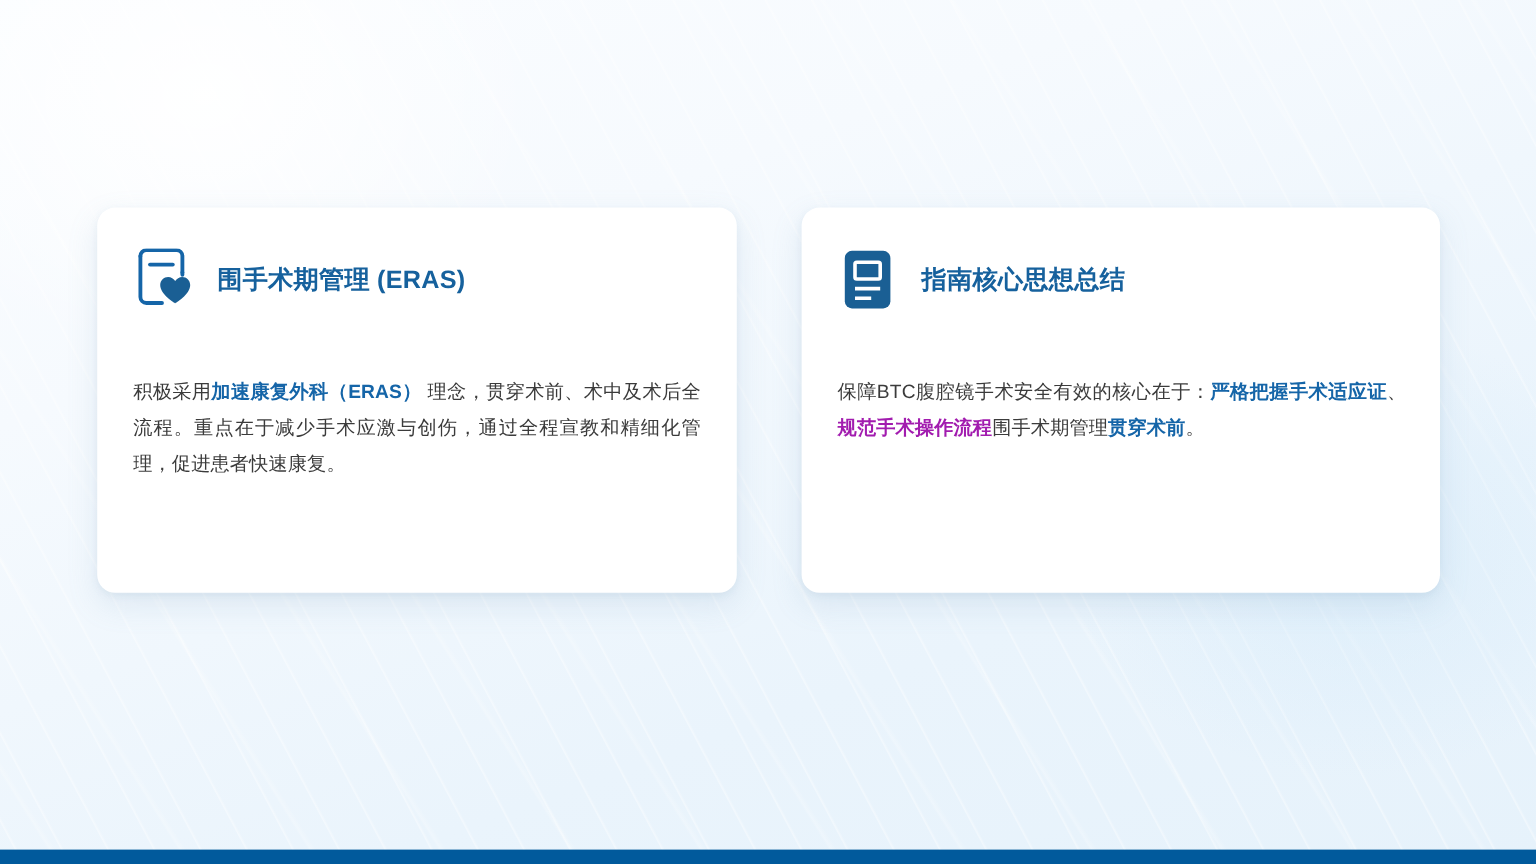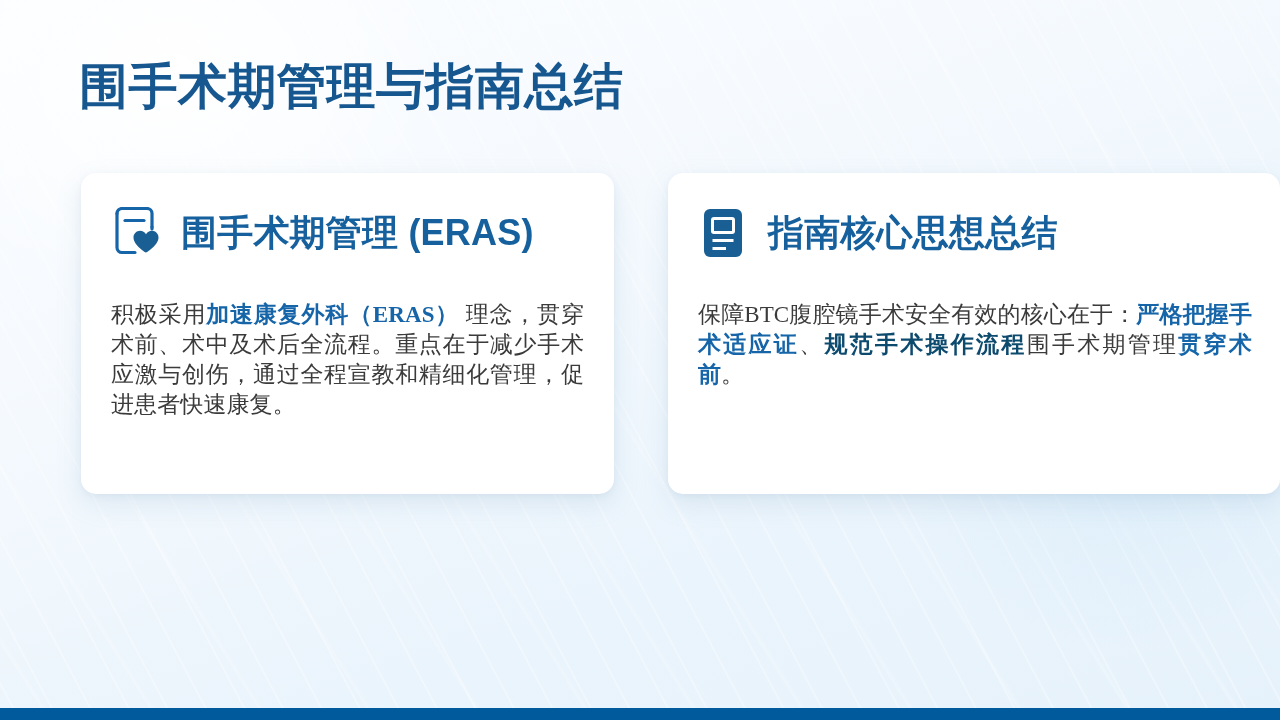--- a/index.html
+++ b/index.html
@@ -86,56 +86,55 @@
   .card {
     position: absolute;
     top: 173px;
     height: 321px;
     background: #ffffff;
     border-radius: 15px;
     box-shadow: 0 10px 26px rgba(120,155,185,0.16), 0 2px 6px rgba(120,155,185,0.10);
     box-sizing: border-box;
   }
   .card-left  { left: 81px;  width: 533px; }
-  .card-right { left: 668px; width: 612px; }
+  .card-right { left: 668px; width: 532px; }
 
   .card-head {
     position: absolute;
     left: 30px;
     top: 32px;
     display: flex;
     align-items: center;
     gap: 20px;
     height: 56px;
   }
   .card-icon {
     width: 50px;
     height: 52px;
     flex: 0 0 auto;
     display: block;
   }
   .card-title {
-    font-size: 36px;
+    font-size: 21px;
     font-weight: bold;
     color: #16619d;
     white-space: nowrap;
     letter-spacing: .2px;
   }
 
   .card-body {
     position: absolute;
     left: 30px;
     right: 28px;
-    top: 127px;
-    font-size: 23px;
+    top: 140px;
+    font-size: 16px;
     line-height: 30px;
     color: #3b3b3b;
     text-align: justify;
     letter-spacing: .1px;
-    font-family: Liberation Serif, serif;
   }
   .card-left .card-body { right: 30px; }
 
   .hl {
     color: #1565a8;
     font-weight: bold;
   }
 
   
   .bottom-bar {
@@ -150,21 +149,20 @@
 </head>
 <body>
 
 <div class="slide">
 
   <div class="texture-a"></div>
   <div class="texture-b"></div>
   <div class="glow-tl"></div>
   <div class="glow-br"></div>
 
-  <div class="page-title" style="color: rgb(23, 87, 143);">围手术期管理与指南总结</div>
 
   <div class="card card-left">
     <div class="card-head">
       <svg class="card-icon" viewBox="0 0 50 52">
         <path d="M6 6.5 A5 5 0 0 1 11 1.5 L36 1.5 A5 5 0 0 1 41 6.5 L41 20" fill="none" stroke="#1565a8" stroke-width="3.2" stroke-linecap="round"></path>
         <path d="M41 20 L41 22" fill="none" stroke="#1565a8" stroke-width="3.2" stroke-linecap="round"></path>
         <path d="M6 6.5 L6 40.5 A5 5 0 0 0 11 45.5 L24 45.5" fill="none" stroke="#1565a8" stroke-width="3.2" stroke-linecap="round"></path>
         <line x1="14" y1="13.5" x2="33" y2="13.5" stroke="#1565a8" stroke-width="3.2" stroke-linecap="round"></line>
         <path d="M35 45.8 C35 45.8 22.5 38.6 22.5 30.6 C22.5 26.6 25.6 23.8 29.1 23.8 C31.6 23.8 33.8 25.2 35 27.2 C36.2 25.2 38.4 23.8 40.9 23.8 C44.4 23.8 47.5 26.6 47.5 30.6 C47.5 38.6 35 45.8 35 45.8 Z" fill="#1a5f94"></path>
       </svg>
@@ -176,17 +174,17 @@
   <div class="card card-right">
     <div class="card-head">
       <svg class="card-icon" viewBox="0 0 50 52">
         <rect x="6" y="2" width="38" height="48" rx="6" fill="#1a5f94"></rect>
         <rect x="14.5" y="11.5" width="21" height="14" rx="1.5" fill="none" stroke="#ffffff" stroke-width="3"></rect>
         <line x1="14.5" y1="33.5" x2="35.5" y2="33.5" stroke="#ffffff" stroke-width="3" stroke-linecap="butt"></line>
         <line x1="14.5" y1="41.5" x2="28" y2="41.5" stroke="#ffffff" stroke-width="3" stroke-linecap="butt"></line>
       </svg>
       <div class="card-title" style="color: rgb(22, 97, 157);">指南核心思想总结</div>
     </div>
-    <div class="card-body" style="color: rgb(59, 59, 59);"><span>保障BTC腹腔镜手术安全有效的核心在于：</span><span class="hl" style="color: rgb(21, 101, 168);">严格把握手术适应证</span><span>、</span><span class="hl" style="color: #0c4a6e;">规范手术操作流程</span><span>围手术期管理</span><span class="hl" style="color: rgb(21, 101, 168);">贯穿术前</span><span>。</span></div>
+    <div class="card-body" style="color: rgb(59, 59, 59);"><span>保障BTC腹腔镜手术安全有效的核心在于：</span><span class="hl" style="color: rgb(21, 101, 168);">严格把握手术适应证</span><span>、</span><span class="hl" style="color: #a21caf;">规范手术操作流程</span><span>围手术期管理</span><span class="hl" style="color: rgb(21, 101, 168);">贯穿术前</span><span>。</span></div>
   </div>
 
   <div class="bottom-bar" style="background: rgb(1, 90, 156);"></div>
 </div>
 
 </body></html>

